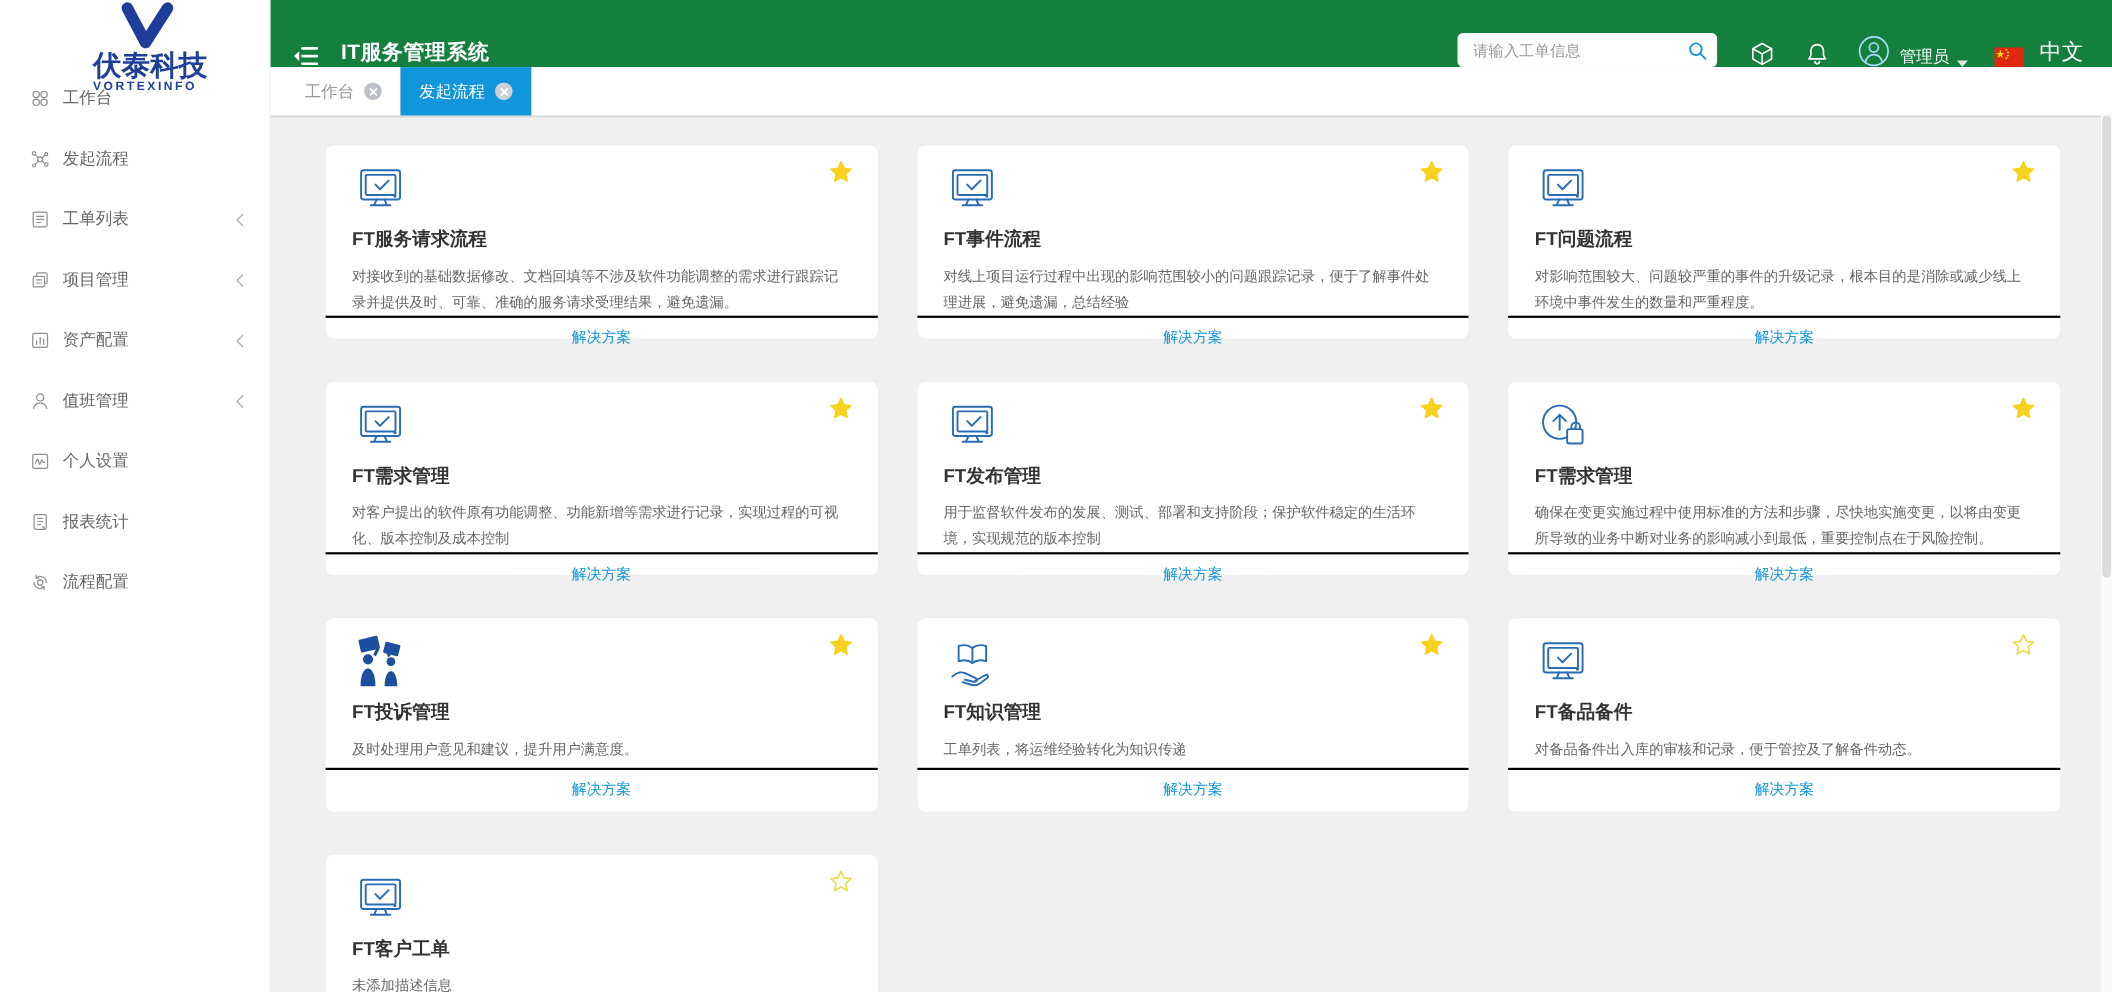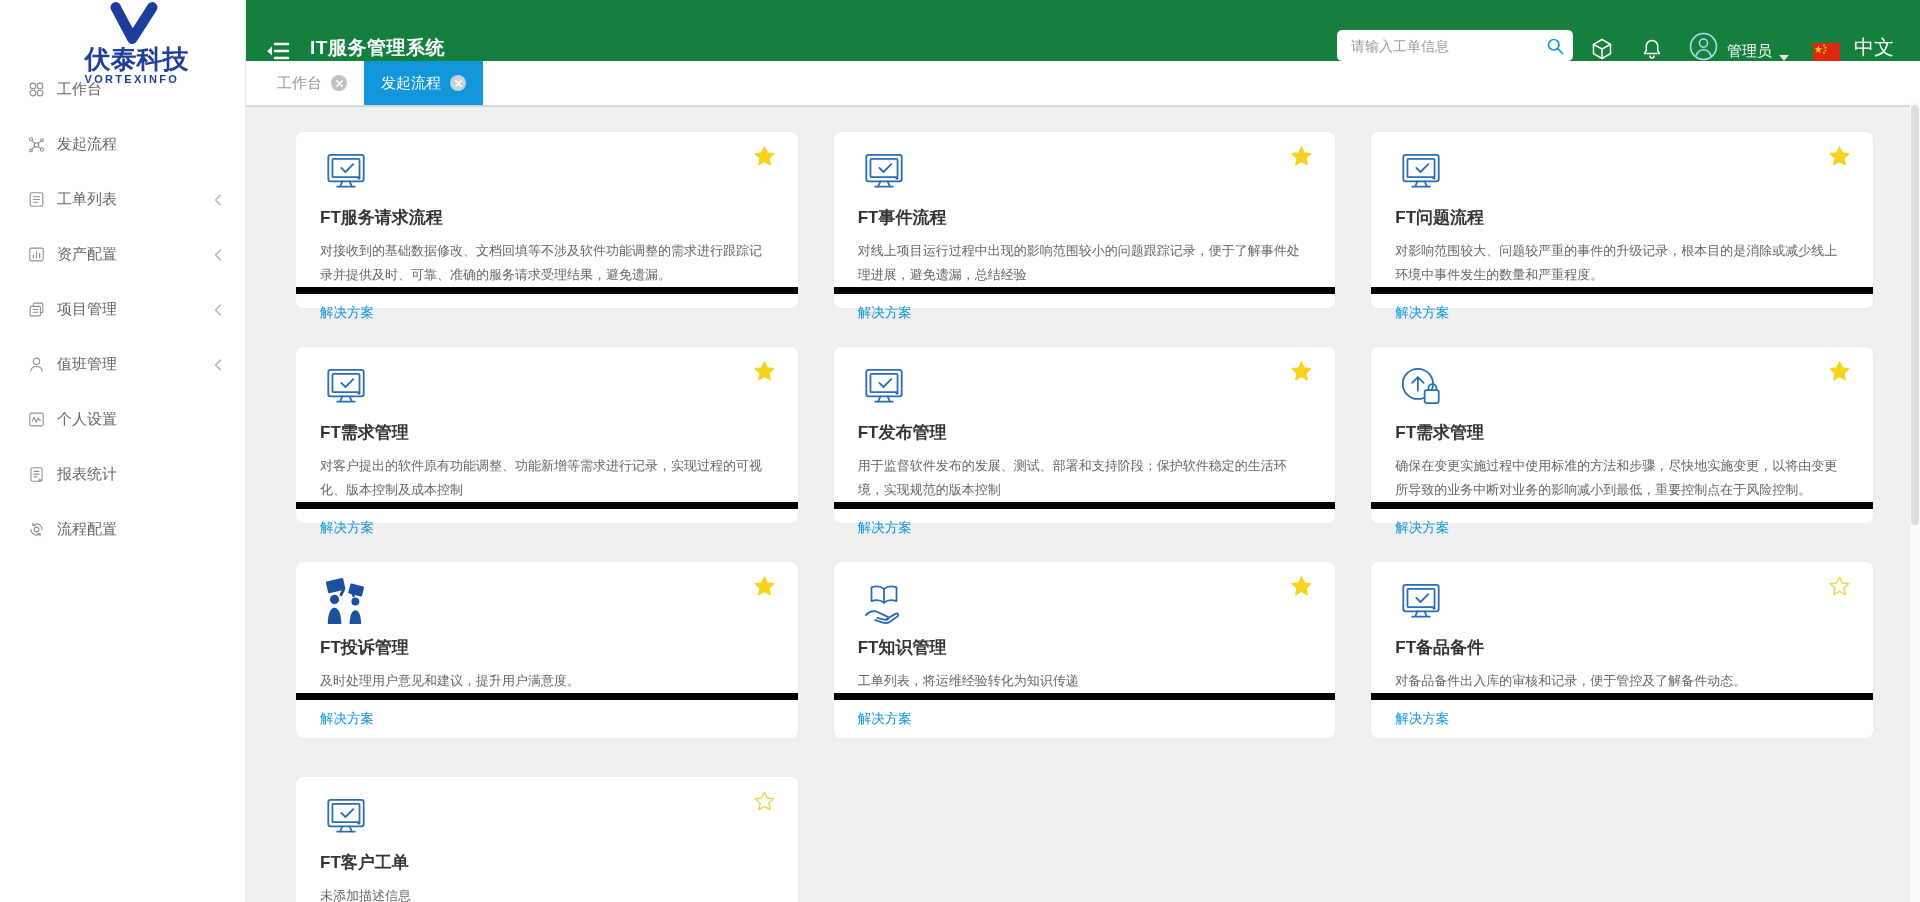--- a/index.html
+++ b/index.html
@@ -22,21 +22,21 @@
   .menu-arrow{display:none;width:10px;height:14px;}
   .menu-arrow.show{display:flex;}
   .menu-arrow svg{width:10px;height:14px;fill:none;stroke:#b3b3b3;stroke-width:1.4;stroke-linecap:round;stroke-linejoin:round;}
 
   
   .main{flex:1;display:flex;flex-direction:column;position:relative;min-width:0;}
   .header{height:57px;background:#15803d;display:flex;align-items:flex-end;padding:4px 26px 0 20px;color:#fff;flex-shrink:0;}
   .collapse{width:24px;height:20px;display:flex;cursor:pointer;}
   .app-title{font-size:19px;font-weight:600;margin-left:20px;letter-spacing:.5px;white-space:nowrap;}
   .spacer{flex:1;}
-  .search-box{width:216px;height:31px;background:#fff;border-radius:5px;display:flex;align-items:center;padding:0 8px 0 12px;margin-right:4px;}
+  .search-box{width:216px;height:31px;background:#fff;border-radius:5px;display:flex;align-items:center;padding:0 8px 0 12px;margin-right:16px;}
   .search-box input{border:none;outline:none;flex:1;min-width:0;font-size:14px;color:#333;background:transparent;font-family:inherit;}
   .search-box input::placeholder{color:#9a9a9a;}
   .search-icon{width:20px;height:20px;display:flex;cursor:pointer;}
   .search-icon svg{width:20px;height:20px;fill:none;stroke:#1296db;stroke-width:2;stroke-linecap:round;}
   .hicon{width:24px;height:24px;margin:0 13px;display:flex;cursor:pointer;}
   .hicon svg{width:24px;height:24px;fill:none;stroke:#fff;stroke-width:1.5;stroke-linecap:round;stroke-linejoin:round;}
   .avatar{width:29px;height:29px;margin-left:12px;display:flex;cursor:pointer;}
   .avatar svg{width:29px;height:29px;fill:none;stroke:#a9dcf4;stroke-width:1.6;stroke-linecap:round;}
   .user-name{font-size:15px;margin-left:9px;cursor:pointer;white-space:nowrap;}
   .caret{width:0;height:0;border-left:5px solid transparent;border-right:5px solid transparent;border-top:6px solid rgba(255,255,255,.85);margin-left:7px;}
@@ -57,21 +57,21 @@
   .card{background:#fff;border-radius:8px;height:178px;display:flex;flex-direction:column;border:1px solid #ededed;box-sizing:border-box;}
   .card-body{flex:1;padding:15px 24px 0;position:relative;}
   .card-icon{display:block;width:52px;height:50px;}
   .card-icon svg{width:52px;height:50px;fill:none;stroke:#2a6cb5;stroke-width:1.7;stroke-linecap:round;stroke-linejoin:round;}
   .card-star{position:absolute;top:13px;right:22px;width:23px;height:23px;cursor:pointer;}
   .card-star svg{width:23px;height:23px;}
   .card-star svg path{fill:none;stroke:#e8d84e;stroke-width:1.5;stroke-linejoin:round;}
   .card-star.starred svg path{fill:#f7d21e;stroke:#f7d21e;}
   .card-title{font-size:17px;font-weight:700;color:#333;margin:9px 0 10px;}
   .card-desc{font-size:13px;color:#666;line-height:1.85;margin:0;}
-  .card-footer{border-top:7px solid #000000;padding:9px 24px 11px;text-align:left;}
+  .card-footer{border-top:2px solid #000000;padding:9px 24px 11px;text-align:center;}
   .card-link{color:#1296db;font-size:13.5px;cursor:pointer;text-decoration:none;}
 
   
   .scrollbar{position:absolute;right:0;top:103px;bottom:0;width:10px;background:#fafafa;}
   .scroll-thumb{width:8px;margin:2px auto 0;height:420px;border-radius:4px;background:#dcdcdc;}
 </style>
 </head>
 <body>
 
 <div class="app">
@@ -130,41 +130,41 @@
             <svg viewBox="0 0 10 14">
               <path d="M7.5 2L2.5 7l5 5"></path>
             </svg>
           </span>
         </div>
 
 
         <div class="menu-item">
           <span class="menu-icon">
             <svg viewBox="0 0 24 24">
-              <rect x="3.5" y="4" width="17" height="16" rx="2"></rect>
-              <path d="M8 16.5v-4M12 16.5v-8M16 16.5v-6"></path>
-            </svg>
-          </span>
-          <span class="menu-label">资产配置</span>
+              <path d="M8 7V5.5A1.5 1.5 0 0 1 9.5 4h9A1.5 1.5 0 0 1 20 5.5v9a1.5 1.5 0 0 1-1.5 1.5H17"></path>
+              <rect x="4" y="8" width="13" height="12" rx="1.5"></rect>
+              <path d="M7.5 12h6M7.5 15.5h6"></path>
+            </svg>
+          </span>
+          <span class="menu-label">项目管理</span>
           <span class="menu-arrow show">
             <svg viewBox="0 0 10 14">
               <path d="M7.5 2L2.5 7l5 5"></path>
             </svg>
           </span>
         </div>
 
         <div class="menu-item">
           <span class="menu-icon">
             <svg viewBox="0 0 24 24">
-              <path d="M8 7V5.5A1.5 1.5 0 0 1 9.5 4h9A1.5 1.5 0 0 1 20 5.5v9a1.5 1.5 0 0 1-1.5 1.5H17"></path>
-              <rect x="4" y="8" width="13" height="12" rx="1.5"></rect>
-              <path d="M7.5 12h6M7.5 15.5h6"></path>
-            </svg>
-          </span>
-          <span class="menu-label">项目管理</span>
+              <rect x="3.5" y="4" width="17" height="16" rx="2"></rect>
+              <path d="M8 16.5v-4M12 16.5v-8M16 16.5v-6"></path>
+            </svg>
+          </span>
+          <span class="menu-label">资产配置</span>
           <span class="menu-arrow show">
             <svg viewBox="0 0 10 14">
               <path d="M7.5 2L2.5 7l5 5"></path>
             </svg>
           </span>
         </div>
 
         <div class="menu-item">
           <span class="menu-icon">
             <svg viewBox="0 0 24 24">

